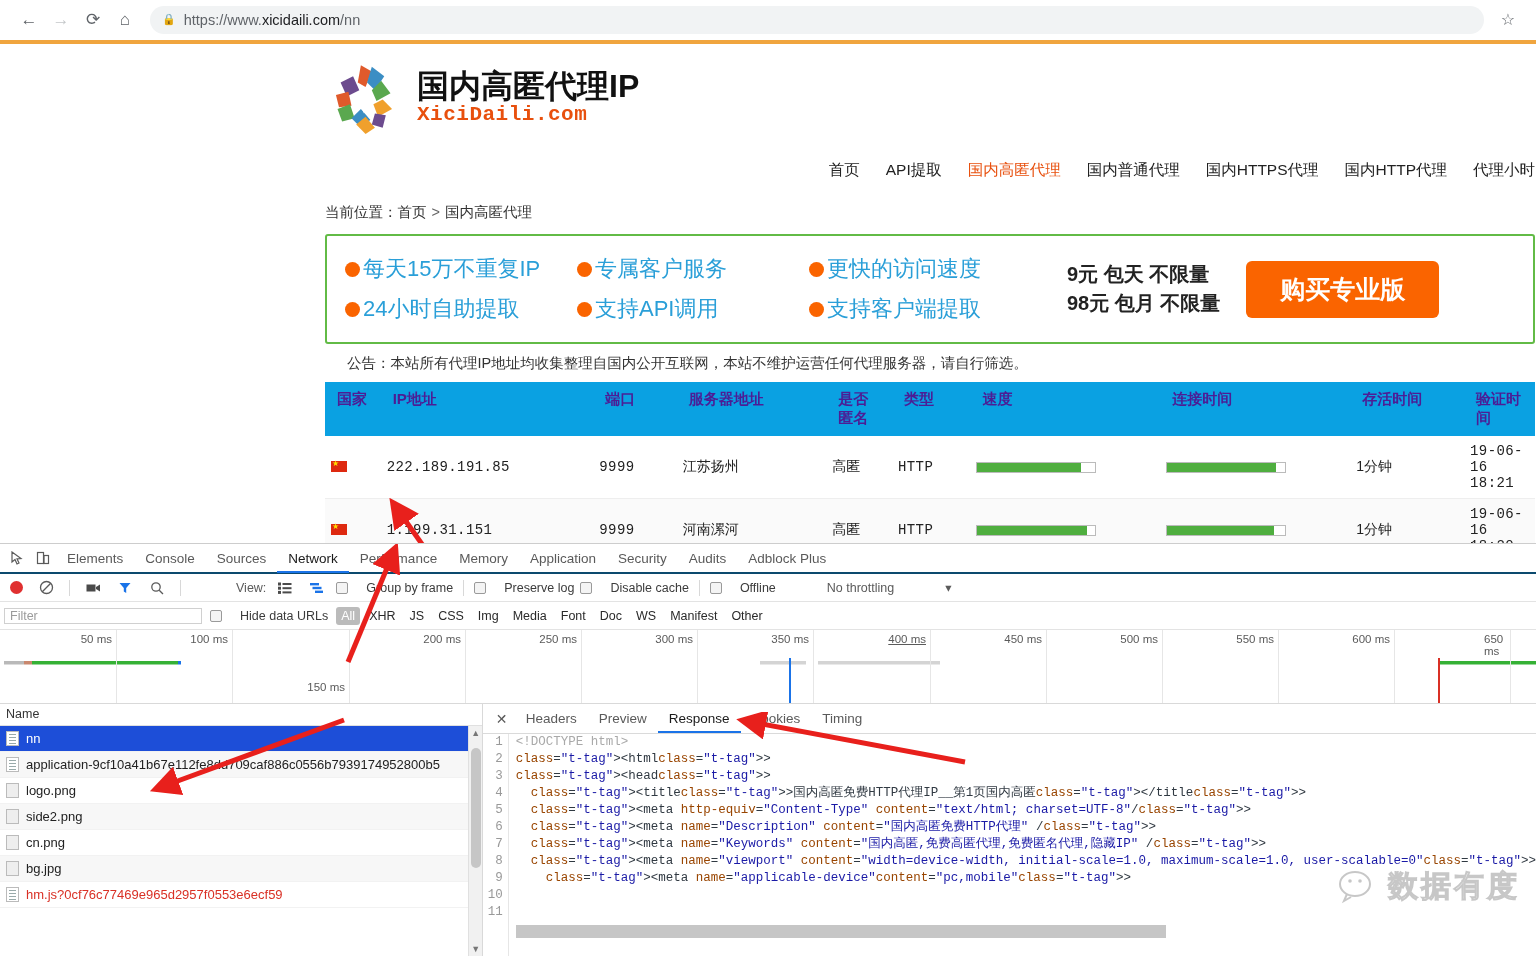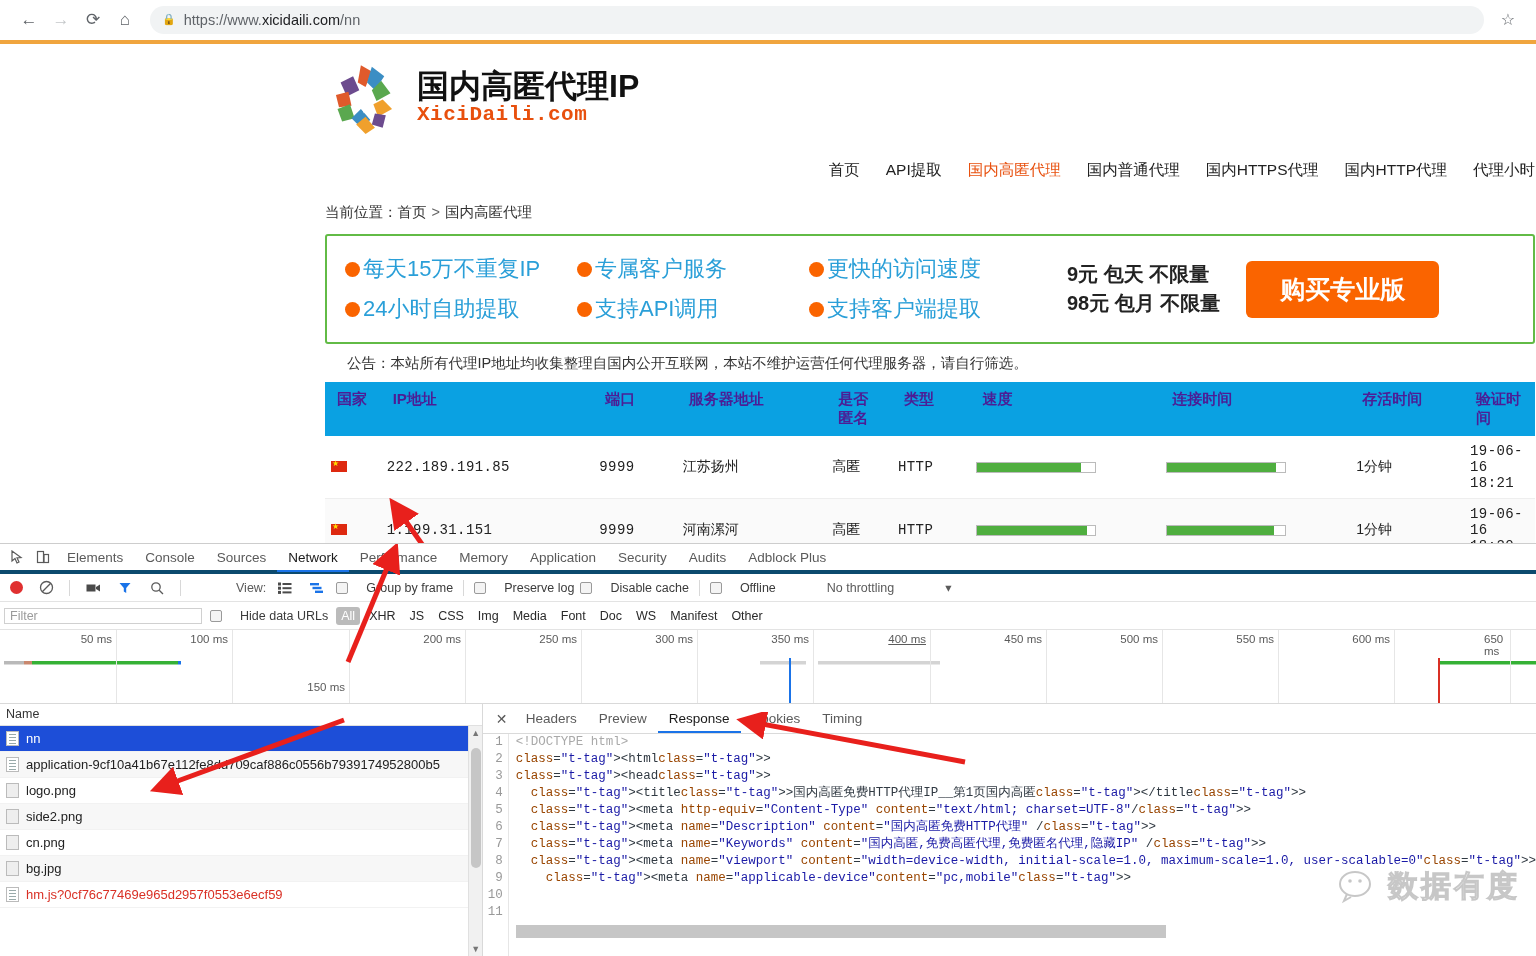--- a/index.html
+++ b/index.html
@@ -88,21 +88,21 @@
   .bar-outer { width:120px; height:11px; border:1px solid #bbb; background:#fff; }
   .bar-inner { height:100%; background:#4fae3f; }
 
   
   #devtools {
     position:absolute; left:0; top:543px; width:1536px; height:413px;
     background:#fff; border-top:1px solid #cdcdcd; font-size:13px; color:#303942;
     display:flex; flex-direction:column;
   }
   #dt-tabbar {
-    height:30px; display:flex; align-items:center; border-bottom:4px solid #0c4a6e;
+    height:30px; display:flex; align-items:center; border-bottom:2px solid #0c4a6e;
     padding-left:4px; gap:0;
   }
   .dt-icon-btn { width:26px;height:26px;display:flex;align-items:center;justify-content:center;cursor:pointer;color:#5a5a5a; }
   .dt-tab {
     padding:0 11px; height:29px; line-height:29px; cursor:pointer; color:#5a5a5a; font-size:13.5px;
     border-bottom:2px solid transparent;
   }
   .dt-tab.active { color:#1a1a1a; border-bottom:2px solid #1a73e8; }
 
   #dt-toolbar {

